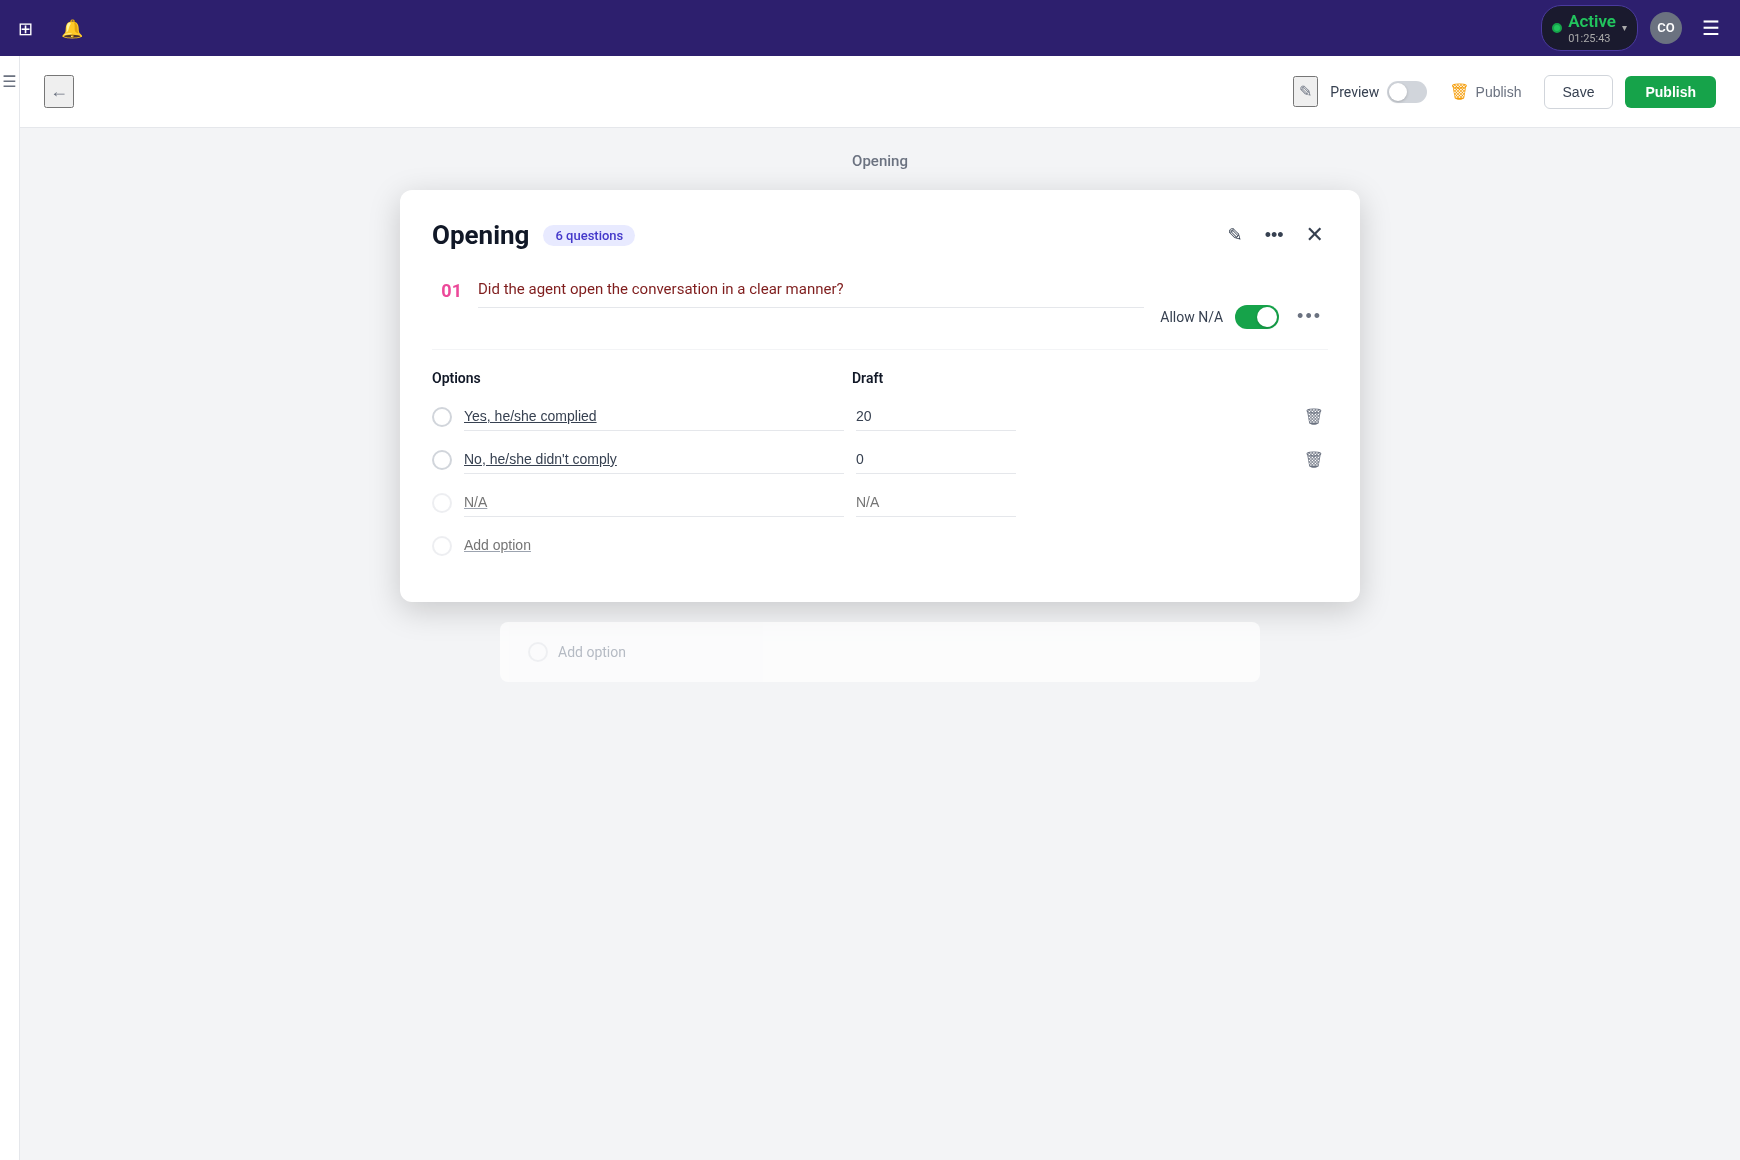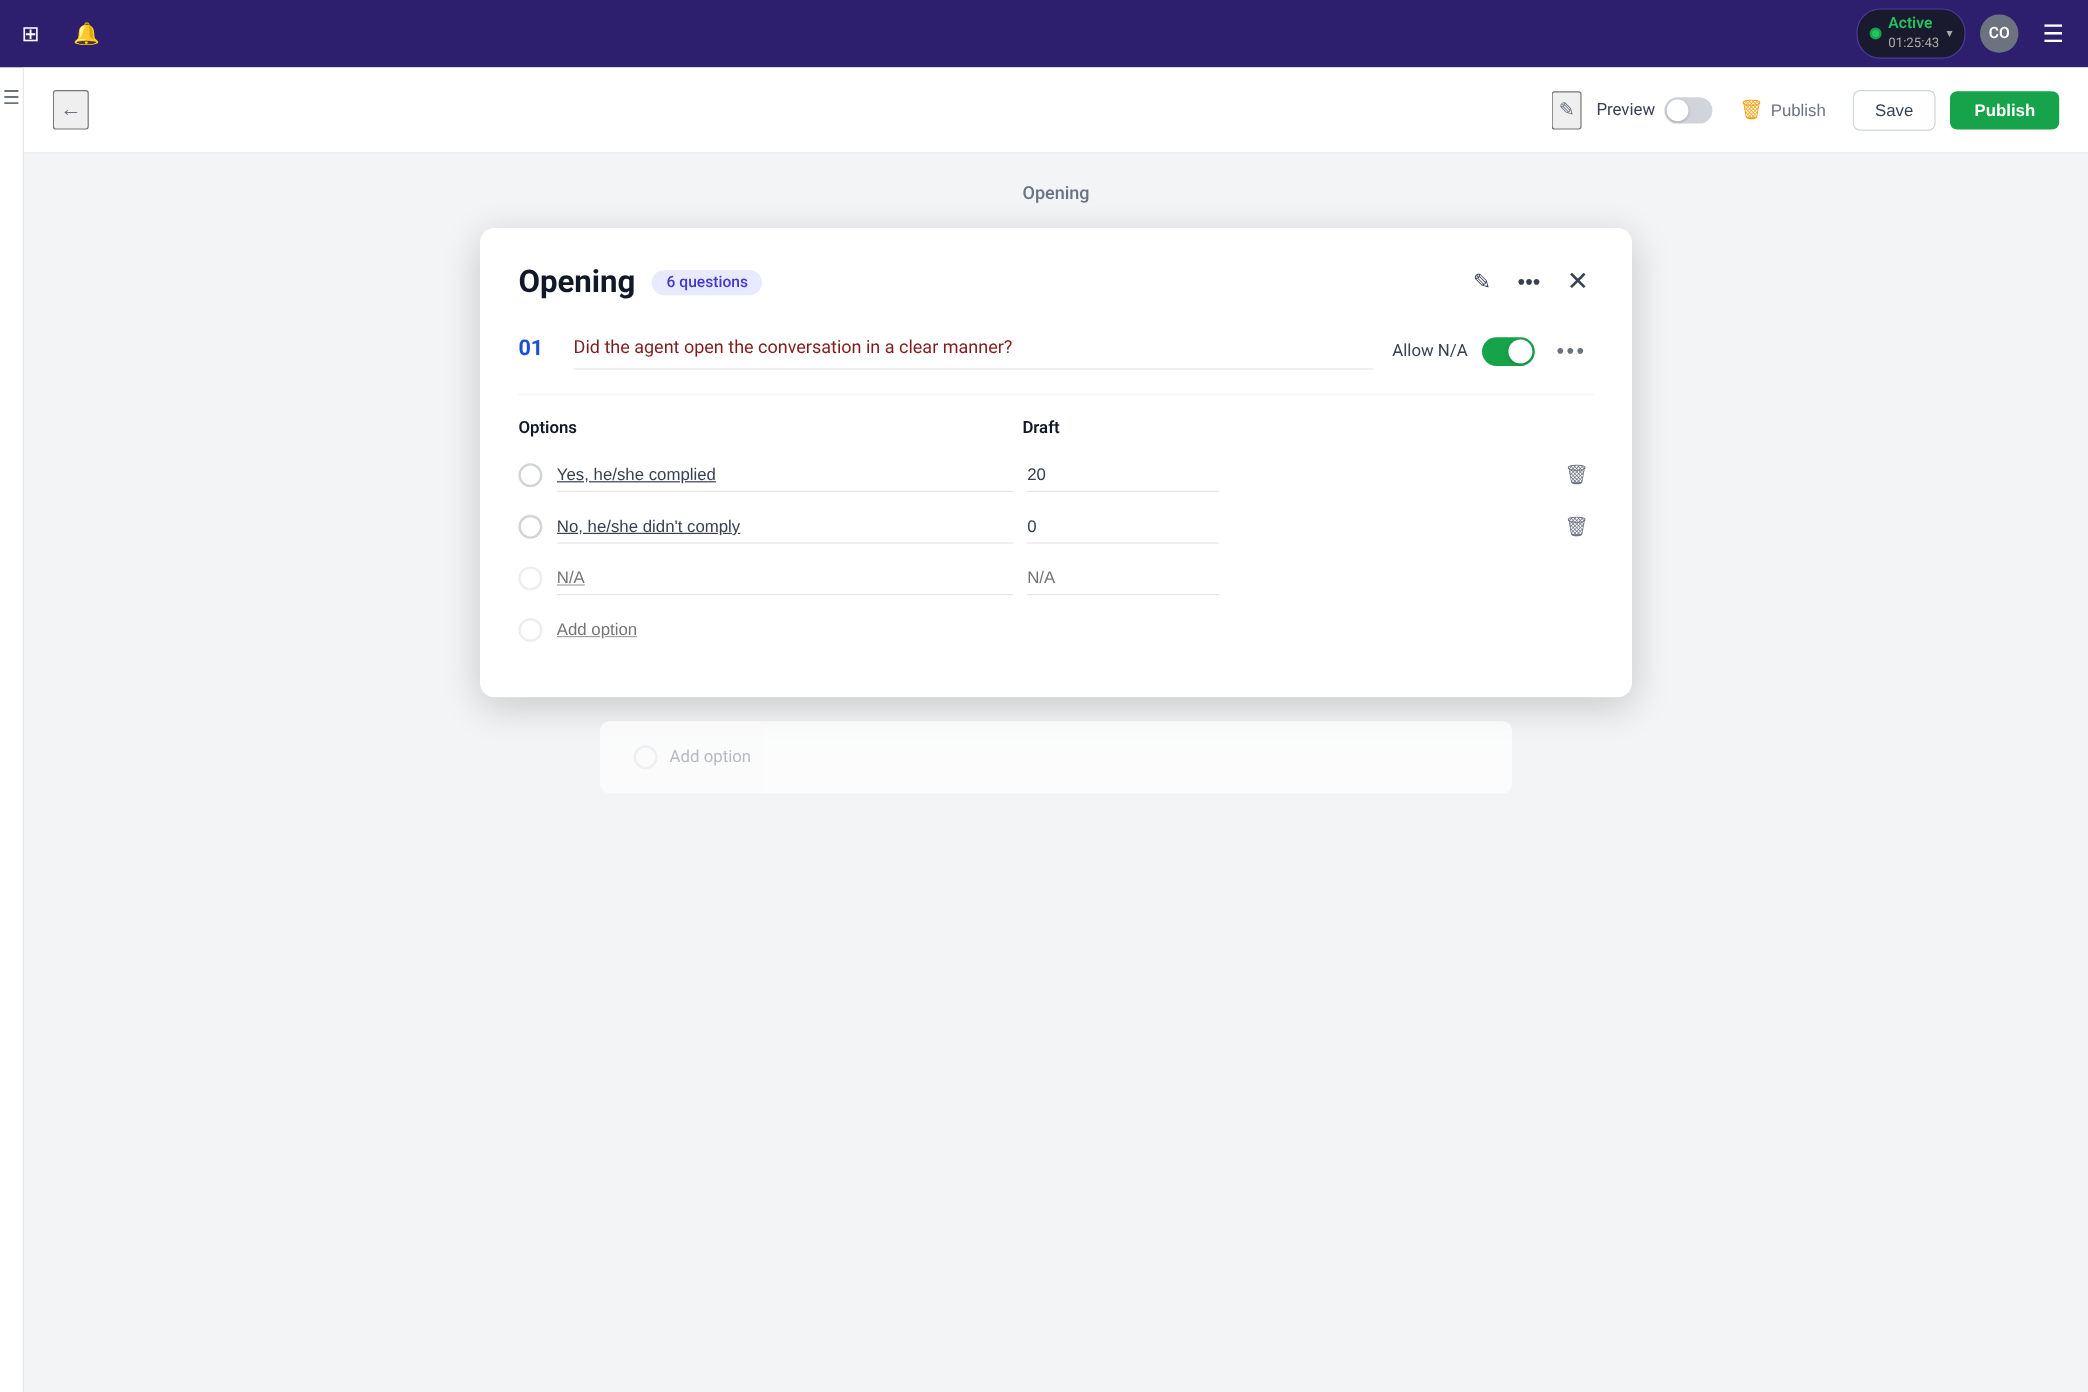--- a/index.html
+++ b/index.html
@@ -54,21 +54,21 @@
       height: 10px;
       background: #22c55e;
       border-radius: 50%;
       border: 2px solid #16a34a;
     }
     .active-text {
       color: white;
       font-size: 12px;
       line-height: 1.3;
     }
-    .active-text .label { color: #22c55e; font-weight: 600; font-size: 13px; }
+    .active-text .label { color: #22c55e; font-weight: 600; font-size: 17px; }
     .active-text .time { color: #aaa; font-size: 11px; }
     .chevron-down { color: #aaa; font-size: 10px; }
     .avatar {
       width: 32px;
       height: 32px;
       background: #6b7280;
       border-radius: 50%;
       display: flex;
       align-items: center;
       justify-content: center;
@@ -312,38 +312,40 @@
       display: flex;
       align-items: flex-start;
       gap: 16px;
       padding-bottom: 20px;
       border-bottom: 1px solid #f3f4f6;
       margin-bottom: 20px;
     }
     .question-number {
       font-size: 18px;
       font-weight: 700;
-      color: #1d4ed8;
+      color: #ec4899;
       min-width: 30px;
+      text-align: right;
     }
     .question-text-area {
       flex: 1;
     }
     .question-text {
       font-size: 15px;
       color: #7f1d1d;
       padding-bottom: 6px;
       border-bottom: 1px solid #e5e7eb;
       min-height: 28px;
     }
     .question-right {
       display: flex;
       align-items: center;
       gap: 12px;
       margin-left: auto;
+      margin-top: 24px;
     }
     .allow-na-label {
       font-size: 14px;
       color: #374151;
       white-space: nowrap;
     }
     .toggle-switch-green {
       width: 44px;
       height: 24px;
       background: #16a34a;

